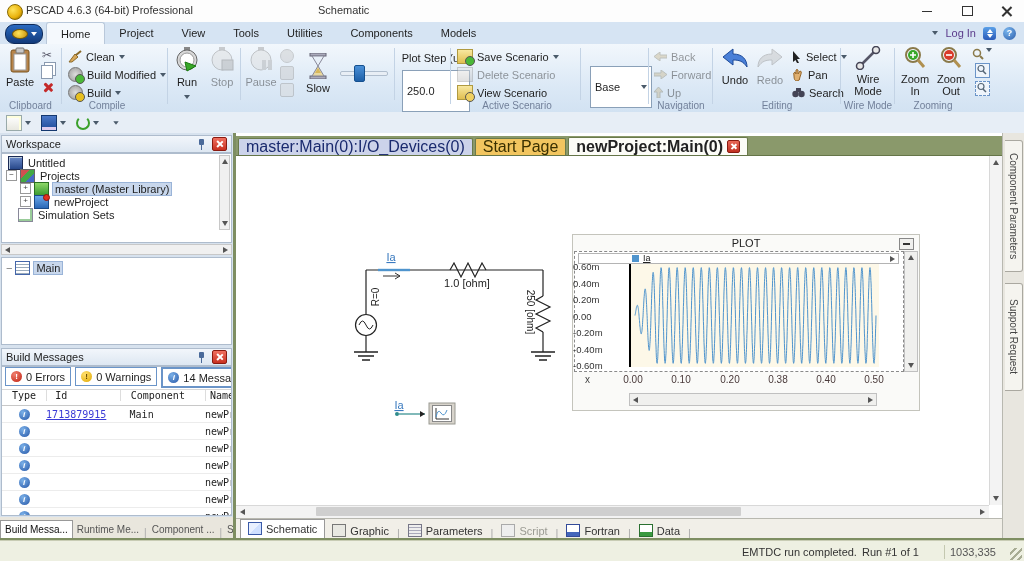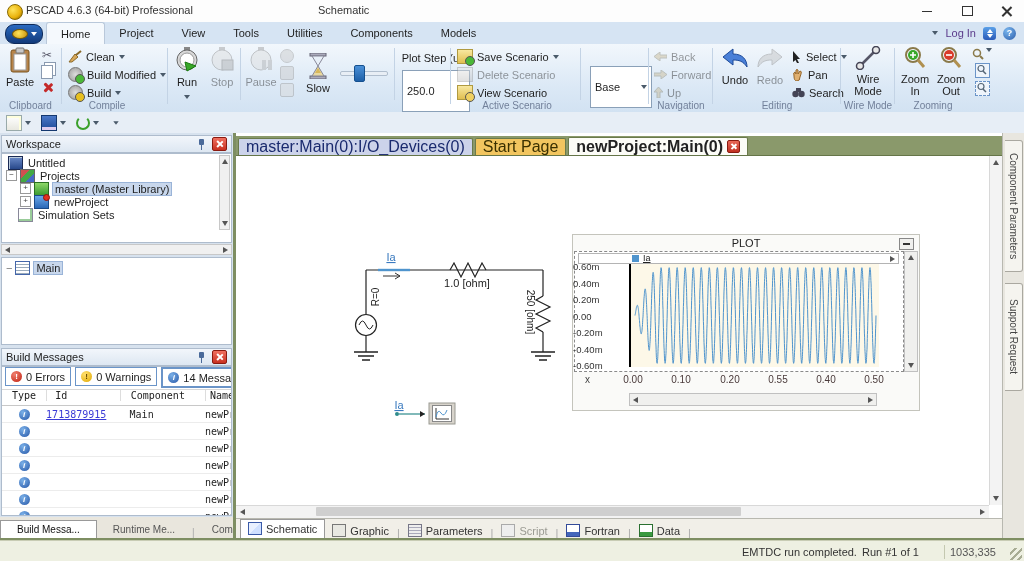--- a/index.html
+++ b/index.html
@@ -94,21 +94,21 @@
   .fbtn{height:17px;border:1px solid #6a94c8;background:#fff;display:flex;align-items:center;gap:4px;padding:0 5px;white-space:nowrap}
   .cir{width:11px;height:11px;border-radius:50%;color:#fff;font-size:8px;font-weight:bold;text-align:center;line-height:11px;flex:none}
   .cir-r{background:radial-gradient(circle at 35% 30%,#f08070,#c02010)}
   .cir-y{background:radial-gradient(circle at 35% 30%,#ffe070,#e0a800);color:#6a4a00}
   .cir-b{background:radial-gradient(circle at 35% 30%,#7ab0e8,#2858a8);font-style:italic}
   .cir-r::after{content:"!"}.cir-y::after{content:"!"}.cir-b::after{content:"i"}
   .mono{font-family:"DejaVu Sans Mono",monospace;font-size:10px}
   .bm-row{height:16px;display:flex;align-items:center;border-bottom:1px solid #ececec}
   .idlink{color:#3b3bd6;text-decoration:underline}
   .btabs{position:absolute;left:0;width:233px;height:21px;background:#e9e6dd;display:flex;align-items:flex-end;font-size:10px;color:#555}
-  .btab{padding:3px 16px;white-space:nowrap}
+  .btab{padding:3px 4px;white-space:nowrap}
   .btab.active{background:#fff;border:1px solid #999;border-bottom:none;color:#111}
   
   .splitter{left:233px;top:133px;width:3px;height:405px;background:#7e8e62}
   .canvaswrap{left:236px;top:133px;width:766px;height:405px;background:#fff}
   .doctabs{position:absolute;left:0;top:3px;width:766px;height:20px;background:#8a996b;display:flex;align-items:flex-end;gap:2px;padding-left:2px;box-sizing:border-box;border-bottom:1px solid #657548}
   .dtab{height:16px;display:flex;align-items:center;gap:4px;padding:0 7px;font-size:16px;border:1px solid #6a7a4b;border-bottom:none;border-radius:2px 2px 0 0;white-space:nowrap}
   .dtab1{background:#ccd3ea;color:#1a2a6e}
   .dtab2{background:#f2c55f;color:#3a3000}
   .dtab3{background:#fcfcf7;color:#222;font-weight:bold;height:17px}
   .dclose{width:11px;height:11px;background:linear-gradient(#e86858,#c03020);border:1px solid #8a1a10;border-radius:2px;position:relative}
@@ -685,21 +685,21 @@
       <div class="ylab" style="top:125px">-0.60m</div>
       <div class="plotrect">
         <svg width="248" height="103" viewBox="0 0 248 103">
           <path id="ia-curve" fill="none" stroke-width="1" d="M4.0 51.5L4.1 50.9L4.2 50.3L4.4 49.7L4.5 49.0L4.6 48.3L4.7 47.6L4.8 46.9L5.0 46.2L5.1 45.5L5.2 44.8L5.3 44.2L5.4 43.6L5.6 43.0L5.7 42.6L5.8 42.1L5.9 41.8L6.0 41.5L6.2 41.4L6.3 41.3L6.4 41.3L6.5 41.4L6.7 41.7L6.8 42.0L6.9 42.5L7.0 43.0L7.1 43.7L7.3 44.5L7.4 45.4L7.5 46.3L7.6 47.4L7.7 48.6L7.9 49.8L8.0 51.1L8.1 52.4L8.2 53.8L8.3 55.2L8.5 56.6L8.6 58.0L8.7 59.4L8.8 60.7L8.9 62.1L9.1 63.3L9.2 64.5L9.3 65.6L9.4 66.6L9.5 67.5L9.7 68.3L9.8 68.9L9.9 69.4L10.0 69.7L10.1 69.9L10.3 69.9L10.4 69.7L10.5 69.4L10.6 68.8L10.7 68.1L10.9 67.3L11.0 66.2L11.1 65.0L11.2 63.7L11.4 62.2L11.5 60.5L11.6 58.8L11.7 56.9L11.8 54.9L12.0 52.9L12.1 50.8L12.2 48.7L12.3 46.5L12.4 44.3L12.6 42.2L12.7 40.1L12.8 38.0L12.9 36.1L13.0 34.2L13.2 32.5L13.3 30.9L13.4 29.4L13.5 28.2L13.6 27.1L13.8 26.2L13.9 25.5L14.0 25.1L14.1 24.9L14.2 24.9L14.4 25.2L14.5 25.7L14.6 26.5L14.7 27.5L14.8 28.7L15.0 30.2L15.1 31.9L15.2 33.8L15.3 35.9L15.4 38.1L15.6 40.6L15.7 43.2L15.8 45.8L15.9 48.6L16.1 51.5L16.2 54.4L16.3 57.3L16.4 60.3L16.5 63.2L16.7 66.0L16.8 68.7L16.9 71.4L17.0 73.9L17.1 76.2L17.3 78.3L17.4 80.3L17.5 82.0L17.6 83.4L17.7 84.6L17.9 85.5L18.0 86.1L18.1 86.4L18.2 86.4L18.3 86.0L18.5 85.4L18.6 84.4L18.7 83.2L18.8 81.6L18.9 79.7L19.1 77.6L19.2 75.2L19.3 72.5L19.4 69.6L19.5 66.5L19.7 63.3L19.8 59.9L19.9 56.3L20.0 52.7L20.1 49.0L20.3 45.3L20.4 41.6L20.5 38.0L20.6 34.4L20.7 30.9L20.9 27.6L21.0 24.5L21.1 21.5L21.2 18.8L21.4 16.4L21.5 14.2L21.6 12.3L21.7 10.8L21.8 9.6L22.0 8.8L22.1 8.4L22.2 8.3L22.3 8.6L22.4 9.4L22.6 10.5L22.7 12.0L22.8 13.8L22.9 16.0L23.0 18.6L23.2 21.5L23.3 24.7L23.4 28.2L23.5 31.9L23.6 35.8L23.8 39.9L23.9 44.2L24.0 48.5L24.1 53.0L24.2 57.5L24.4 61.9L24.5 66.3L24.6 70.5L24.7 74.6L24.8 78.4L25.0 82.0L25.1 85.3L25.2 88.4L25.3 91.1L25.4 93.4L25.6 95.4L25.7 97.0L25.8 98.2L25.9 99.0L26.1 99.3L26.2 99.3L26.3 98.8L26.4 97.8L26.5 96.5L26.7 94.8L26.8 92.7L26.9 90.2L27.0 87.4L27.1 84.3L27.3 80.8L27.4 77.1L27.5 73.2L27.6 69.1L27.7 64.8L27.9 60.5L28.0 56.0L28.1 51.5L28.2 47.0L28.3 42.5L28.5 38.2L28.6 33.9L28.7 29.8L28.8 25.9L28.9 22.2L29.1 18.7L29.2 15.6L29.3 12.8L29.4 10.3L29.5 8.2L29.7 6.5L29.8 5.2L29.9 4.2L30.0 3.7L30.1 3.7L30.3 4.0L30.4 4.8L30.5 6.0L30.6 7.6L30.8 9.6L30.9 11.9L31.0 14.6L31.1 17.7L31.2 21.0L31.4 24.6L31.5 28.4L31.6 32.5L31.7 36.7L31.8 41.1L32.0 45.5L32.1 50.0L32.2 54.5L32.3 59.0L32.4 63.4L32.6 67.7L32.7 71.9L32.8 75.9L32.9 79.6L33.0 83.1L33.2 86.4L33.3 89.3L33.4 91.9L33.5 94.1L33.6 96.0L33.8 97.5L33.9 98.5L34.0 99.1L34.1 99.3L34.2 99.1L34.4 98.5L34.5 97.5L34.6 96.0L34.7 94.1L34.8 91.9L35.0 89.3L35.1 86.4L35.2 83.1L35.3 79.6L35.5 75.9L35.6 71.9L35.7 67.7L35.8 63.4L35.9 59.0L36.1 54.5L36.2 50.0L36.3 45.5L36.4 41.1L36.5 36.7L36.7 32.5L36.8 28.4L36.9 24.6L37.0 21.0L37.1 17.7L37.3 14.6L37.4 11.9L37.5 9.6L37.6 7.6L37.7 6.0L37.9 4.8L38.0 4.0L38.1 3.7L38.2 3.7L38.3 4.2L38.5 5.2L38.6 6.5L38.7 8.2L38.8 10.3L38.9 12.8L39.1 15.6L39.2 18.7L39.3 22.2L39.4 25.9L39.5 29.8L39.7 33.9L39.8 38.2L39.9 42.5L40.0 47.0L40.1 51.5L40.3 56.0L40.4 60.5L40.5 64.8L40.6 69.1L40.8 73.2L40.9 77.1L41.0 80.8L41.1 84.3L41.2 87.4L41.4 90.2L41.5 92.7L41.6 94.8L41.7 96.5L41.8 97.8L42.0 98.8L42.1 99.3L42.2 99.3L42.3 99.0L42.4 98.2L42.6 97.0L42.7 95.4L42.8 93.4L42.9 91.1L43.0 88.4L43.2 85.3L43.3 82.0L43.4 78.4L43.5 74.6L43.6 70.5L43.8 66.3L43.9 61.9L44.0 57.5L44.1 53.0L44.2 48.5L44.4 44.0L44.5 39.6L44.6 35.3L44.7 31.1L44.8 27.1L45.0 23.4L45.1 19.9L45.2 16.6L45.3 13.7L45.5 11.1L45.6 8.9L45.7 7.0L45.8 5.5L45.9 4.5L46.1 3.9L46.2 3.6L46.3 3.9L46.4 4.5L46.5 5.5L46.7 7.0L46.8 8.9L46.9 11.1L47.0 13.7L47.1 16.6L47.3 19.9L47.4 23.4L47.5 27.1L47.6 31.1L47.7 35.3L47.9 39.6L48.0 44.0L48.1 48.5L48.2 53.0L48.3 57.5L48.5 61.9L48.6 66.3L48.7 70.5L48.8 74.6L48.9 78.4L49.1 82.0L49.2 85.3L49.3 88.4L49.4 91.1L49.5 93.4L49.7 95.4L49.8 97.0L49.9 98.2L50.0 99.0L50.2 99.3L50.3 99.3L50.4 98.8L50.5 97.8L50.6 96.5L50.8 94.8L50.9 92.7L51.0 90.2L51.1 87.4L51.2 84.3L51.4 80.8L51.5 77.1L51.6 73.2L51.7 69.1L51.8 64.8L52.0 60.5L52.1 56.0L52.2 51.5L52.3 47.0L52.4 42.5L52.6 38.2L52.7 33.9L52.8 29.8L52.9 25.9L53.0 22.2L53.2 18.7L53.3 15.6L53.4 12.8L53.5 10.3L53.6 8.2L53.8 6.5L53.9 5.2L54.0 4.2L54.1 3.7L54.2 3.7L54.4 4.0L54.5 4.8L54.6 6.0L54.7 7.6L54.9 9.6L55.0 11.9L55.1 14.6L55.2 17.7L55.3 21.0L55.5 24.6L55.6 28.4L55.7 32.5L55.8 36.7L55.9 41.1L56.1 45.5L56.2 50.0L56.3 54.5L56.4 59.0L56.5 63.4L56.7 67.7L56.8 71.9L56.9 75.9L57.0 79.6L57.1 83.1L57.3 86.4L57.4 89.3L57.5 91.9L57.6 94.1L57.7 96.0L57.9 97.5L58.0 98.5L58.1 99.1L58.2 99.3L58.3 99.1L58.5 98.5L58.6 97.5L58.7 96.0L58.8 94.1L58.9 91.9L59.1 89.3L59.2 86.4L59.3 83.1L59.4 79.6L59.6 75.9L59.7 71.9L59.8 67.7L59.9 63.4L60.0 59.0L60.2 54.5L60.3 50.0L60.4 45.5L60.5 41.1L60.6 36.7L60.8 32.5L60.9 28.4L61.0 24.6L61.1 21.0L61.2 17.7L61.4 14.6L61.5 11.9L61.6 9.6L61.7 7.6L61.8 6.0L62.0 4.8L62.1 4.0L62.2 3.7L62.3 3.7L62.4 4.2L62.6 5.2L62.7 6.5L62.8 8.2L62.9 10.3L63.0 12.8L63.2 15.6L63.3 18.7L63.4 22.2L63.5 25.9L63.6 29.8L63.8 33.9L63.9 38.2L64.0 42.5L64.1 47.0L64.3 51.5L64.4 56.0L64.5 60.5L64.6 64.8L64.7 69.1L64.9 73.2L65.0 77.1L65.1 80.8L65.2 84.3L65.3 87.4L65.5 90.2L65.6 92.7L65.7 94.8L65.8 96.5L65.9 97.8L66.1 98.8L66.2 99.3L66.3 99.3L66.4 99.0L66.5 98.2L66.7 97.0L66.8 95.4L66.9 93.4L67.0 91.1L67.1 88.4L67.3 85.3L67.4 82.0L67.5 78.4L67.6 74.6L67.7 70.5L67.9 66.3L68.0 61.9L68.1 57.5L68.2 53.0L68.3 48.5L68.5 44.0L68.6 39.6L68.7 35.3L68.8 31.1L68.9 27.1L69.1 23.4L69.2 19.9L69.3 16.6L69.4 13.7L69.6 11.1L69.7 8.9L69.8 7.0L69.9 5.5L70.0 4.5L70.2 3.9L70.3 3.6L70.4 3.9L70.5 4.5L70.6 5.5L70.8 7.0L70.9 8.9L71.0 11.1L71.1 13.7L71.2 16.6L71.4 19.9L71.5 23.4L71.6 27.1L71.7 31.1L71.8 35.3L72.0 39.6L72.1 44.0L72.2 48.5L72.3 53.0L72.4 57.5L72.6 61.9L72.7 66.3L72.8 70.5L72.9 74.6L73.0 78.4L73.2 82.0L73.3 85.3L73.4 88.4L73.5 91.1L73.6 93.4L73.8 95.4L73.9 97.0L74.0 98.2L74.1 99.0L74.3 99.3L74.4 99.3L74.5 98.8L74.6 97.8L74.7 96.5L74.9 94.8L75.0 92.7L75.1 90.2L75.2 87.4L75.3 84.3L75.5 80.8L75.6 77.1L75.7 73.2L75.8 69.1L75.9 64.8L76.1 60.5L76.2 56.0L76.3 51.5L76.4 47.0L76.5 42.5L76.7 38.2L76.8 33.9L76.9 29.8L77.0 25.9L77.1 22.2L77.3 18.7L77.4 15.6L77.5 12.8L77.6 10.3L77.7 8.2L77.9 6.5L78.0 5.2L78.1 4.2L78.2 3.7L78.3 3.7L78.5 4.0L78.6 4.8L78.7 6.0L78.8 7.6L79.0 9.6L79.1 11.9L79.2 14.6L79.3 17.7L79.4 21.0L79.6 24.6L79.7 28.4L79.8 32.5L79.9 36.7L80.0 41.1L80.2 45.5L80.3 50.0L80.4 54.5L80.5 59.0L80.6 63.4L80.8 67.7L80.9 71.9L81.0 75.9L81.1 79.6L81.2 83.1L81.4 86.4L81.5 89.3L81.6 91.9L81.7 94.1L81.8 96.0L82.0 97.5L82.1 98.5L82.2 99.1L82.3 99.3L82.4 99.1L82.6 98.5L82.7 97.5L82.8 96.0L82.9 94.1L83.0 91.9L83.2 89.3L83.3 86.4L83.4 83.1L83.5 79.6L83.7 75.9L83.8 71.9L83.9 67.7L84.0 63.4L84.1 59.0L84.3 54.5L84.4 50.0L84.5 45.5L84.6 41.1L84.7 36.7L84.9 32.5L85.0 28.4L85.1 24.6L85.2 21.0L85.3 17.7L85.5 14.6L85.6 11.9L85.7 9.6L85.8 7.6L85.9 6.0L86.1 4.8L86.2 4.0L86.3 3.7L86.4 3.7L86.5 4.2L86.7 5.2L86.8 6.5L86.9 8.2L87.0 10.3L87.1 12.8L87.3 15.6L87.4 18.7L87.5 22.2L87.6 25.9L87.7 29.8L87.9 33.9L88.0 38.2L88.1 42.5L88.2 47.0L88.4 51.5L88.5 56.0L88.6 60.5L88.7 64.8L88.8 69.1L89.0 73.2L89.1 77.1L89.2 80.8L89.3 84.3L89.4 87.4L89.6 90.2L89.7 92.7L89.8 94.8L89.9 96.5L90.0 97.8L90.2 98.8L90.3 99.3L90.4 99.3L90.5 99.0L90.6 98.2L90.8 97.0L90.9 95.4L91.0 93.4L91.1 91.1L91.2 88.4L91.4 85.3L91.5 82.0L91.6 78.4L91.7 74.6L91.8 70.5L92.0 66.3L92.1 61.9L92.2 57.5L92.3 53.0L92.4 48.5L92.6 44.0L92.7 39.6L92.8 35.3L92.9 31.1L93.0 27.1L93.2 23.4L93.3 19.9L93.4 16.6L93.5 13.7L93.7 11.1L93.8 8.9L93.9 7.0L94.0 5.5L94.1 4.5L94.3 3.9L94.4 3.6L94.5 3.9L94.6 4.5L94.7 5.5L94.9 7.0L95.0 8.9L95.1 11.1L95.2 13.7L95.3 16.6L95.5 19.9L95.6 23.4L95.7 27.1L95.8 31.1L95.9 35.3L96.1 39.6L96.2 44.0L96.3 48.5L96.4 53.0L96.5 57.5L96.7 61.9L96.8 66.3L96.9 70.5L97.0 74.6L97.1 78.4L97.3 82.0L97.4 85.3L97.5 88.4L97.6 91.1L97.7 93.4L97.9 95.4L98.0 97.0L98.1 98.2L98.2 99.0L98.4 99.3L98.5 99.3L98.6 98.8L98.7 97.8L98.8 96.5L99.0 94.8L99.1 92.7L99.2 90.2L99.3 87.4L99.4 84.3L99.6 80.8L99.7 77.1L99.8 73.2L99.9 69.1L100.0 64.8L100.2 60.5L100.3 56.0L100.4 51.5L100.5 47.0L100.6 42.5L100.8 38.2L100.9 33.9L101.0 29.8L101.1 25.9L101.2 22.2L101.4 18.7L101.5 15.6L101.6 12.8L101.7 10.3L101.8 8.2L102.0 6.5L102.1 5.2L102.2 4.2L102.3 3.7L102.4 3.7L102.6 4.0L102.7 4.8L102.8 6.0L102.9 7.6L103.1 9.6L103.2 11.9L103.3 14.6L103.4 17.7L103.5 21.0L103.7 24.6L103.8 28.4L103.9 32.5L104.0 36.7L104.1 41.1L104.3 45.5L104.4 50.0L104.5 54.5L104.6 59.0L104.7 63.4L104.9 67.7L105.0 71.9L105.1 75.9L105.2 79.6L105.3 83.1L105.5 86.4L105.6 89.3L105.7 91.9L105.8 94.1L105.9 96.0L106.1 97.5L106.2 98.5L106.3 99.1L106.4 99.3L106.5 99.1L106.7 98.5L106.8 97.5L106.9 96.0L107.0 94.1L107.1 91.9L107.3 89.3L107.4 86.4L107.5 83.1L107.6 79.6L107.8 75.9L107.9 71.9L108.0 67.7L108.1 63.4L108.2 59.0L108.4 54.5L108.5 50.0L108.6 45.5L108.7 41.1L108.8 36.7L109.0 32.5L109.1 28.4L109.2 24.6L109.3 21.0L109.4 17.7L109.6 14.6L109.7 11.9L109.8 9.6L109.9 7.6L110.0 6.0L110.2 4.8L110.3 4.0L110.4 3.7L110.5 3.7L110.6 4.2L110.8 5.2L110.9 6.5L111.0 8.2L111.1 10.3L111.2 12.8L111.4 15.6L111.5 18.7L111.6 22.2L111.7 25.9L111.8 29.8L112.0 33.9L112.1 38.2L112.2 42.5L112.3 47.0L112.5 51.5L112.6 56.0L112.7 60.5L112.8 64.8L112.9 69.1L113.1 73.2L113.2 77.1L113.3 80.8L113.4 84.3L113.5 87.4L113.7 90.2L113.8 92.7L113.9 94.8L114.0 96.5L114.1 97.8L114.3 98.8L114.4 99.3L114.5 99.3L114.6 99.0L114.7 98.2L114.9 97.0L115.0 95.4L115.1 93.4L115.2 91.1L115.3 88.4L115.5 85.3L115.6 82.0L115.7 78.4L115.8 74.6L115.9 70.5L116.1 66.3L116.2 61.9L116.3 57.5L116.4 53.0L116.5 48.5L116.7 44.0L116.8 39.6L116.9 35.3L117.0 31.1L117.1 27.1L117.3 23.4L117.4 19.9L117.5 16.6L117.6 13.7L117.8 11.1L117.9 8.9L118.0 7.0L118.1 5.5L118.2 4.5L118.4 3.9L118.5 3.6L118.6 3.9L118.7 4.5L118.8 5.5L119.0 7.0L119.1 8.9L119.2 11.1L119.3 13.7L119.4 16.6L119.6 19.9L119.7 23.4L119.8 27.1L119.9 31.1L120.0 35.3L120.2 39.6L120.3 44.0L120.4 48.5L120.5 53.0L120.6 57.5L120.8 61.9L120.9 66.3L121.0 70.5L121.1 74.6L121.2 78.4L121.4 82.0L121.5 85.3L121.6 88.4L121.7 91.1L121.8 93.4L122.0 95.4L122.1 97.0L122.2 98.2L122.3 99.0L122.5 99.3L122.6 99.3L122.7 98.8L122.8 97.8L122.9 96.5L123.1 94.8L123.2 92.7L123.3 90.2L123.4 87.4L123.5 84.3L123.7 80.8L123.8 77.1L123.9 73.2L124.0 69.1L124.1 64.8L124.3 60.5L124.4 56.0L124.5 51.5L124.6 47.0L124.7 42.5L124.9 38.2L125.0 33.9L125.1 29.8L125.2 25.9L125.3 22.2L125.5 18.7L125.6 15.6L125.7 12.8L125.8 10.3L125.9 8.2L126.1 6.5L126.2 5.2L126.3 4.2L126.4 3.7L126.5 3.7L126.7 4.0L126.8 4.8L126.9 6.0L127.0 7.6L127.2 9.6L127.3 11.9L127.4 14.6L127.5 17.7L127.6 21.0L127.8 24.6L127.9 28.4L128.0 32.5L128.1 36.7L128.2 41.1L128.4 45.5L128.5 50.0L128.6 54.5L128.7 59.0L128.8 63.4L129.0 67.7L129.1 71.9L129.2 75.9L129.3 79.6L129.4 83.1L129.6 86.4L129.7 89.3L129.8 91.9L129.9 94.1L130.0 96.0L130.2 97.5L130.3 98.5L130.4 99.1L130.5 99.3L130.6 99.1L130.8 98.5L130.9 97.5L131.0 96.0L131.1 94.1L131.2 91.9L131.4 89.3L131.5 86.4L131.6 83.1L131.7 79.6L131.9 75.9L132.0 71.9L132.1 67.7L132.2 63.4L132.3 59.0L132.5 54.5L132.6 50.0L132.7 45.5L132.8 41.1L132.9 36.7L133.1 32.5L133.2 28.4L133.3 24.6L133.4 21.0L133.5 17.7L133.7 14.6L133.8 11.9L133.9 9.6L134.0 7.6L134.1 6.0L134.3 4.8L134.4 4.0L134.5 3.7L134.6 3.7L134.7 4.2L134.9 5.2L135.0 6.5L135.1 8.2L135.2 10.3L135.3 12.8L135.5 15.6L135.6 18.7L135.7 22.2L135.8 25.9L135.9 29.8L136.1 33.9L136.2 38.2L136.3 42.5L136.4 47.0L136.6 51.5L136.7 56.0L136.8 60.5L136.9 64.8L137.0 69.1L137.2 73.2L137.3 77.1L137.4 80.8L137.5 84.3L137.6 87.4L137.8 90.2L137.9 92.7L138.0 94.8L138.1 96.5L138.2 97.8L138.4 98.8L138.5 99.3L138.6 99.3L138.7 99.0L138.8 98.2L139.0 97.0L139.1 95.4L139.2 93.4L139.3 91.1L139.4 88.4L139.6 85.3L139.7 82.0L139.8 78.4L139.9 74.6L140.0 70.5L140.2 66.3L140.3 61.9L140.4 57.5L140.5 53.0L140.6 48.5L140.8 44.0L140.9 39.6L141.0 35.3L141.1 31.1L141.2 27.1L141.4 23.4L141.5 19.9L141.6 16.6L141.7 13.7L141.9 11.1L142.0 8.9L142.1 7.0L142.2 5.5L142.3 4.5L142.5 3.9L142.6 3.6L142.7 3.9L142.8 4.5L142.9 5.5L143.1 7.0L143.2 8.9L143.3 11.1L143.4 13.7L143.5 16.6L143.7 19.9L143.8 23.4L143.9 27.1L144.0 31.1L144.1 35.3L144.3 39.6L144.4 44.0L144.5 48.5L144.6 53.0L144.7 57.5L144.9 61.9L145.0 66.3L145.1 70.5L145.2 74.6L145.3 78.4L145.5 82.0L145.6 85.3L145.7 88.4L145.8 91.1L145.9 93.4L146.1 95.4L146.2 97.0L146.3 98.2L146.4 99.0L146.6 99.3L146.7 99.3L146.8 98.8L146.9 97.8L147.0 96.5L147.2 94.8L147.3 92.7L147.4 90.2L147.5 87.4L147.6 84.3L147.8 80.8L147.9 77.1L148.0 73.2L148.1 69.1L148.2 64.8L148.4 60.5L148.5 56.0L148.6 51.5L148.7 47.0L148.8 42.5L149.0 38.2L149.1 33.9L149.2 29.8L149.3 25.9L149.4 22.2L149.6 18.7L149.7 15.6L149.8 12.8L149.9 10.3L150.0 8.2L150.2 6.5L150.3 5.2L150.4 4.2L150.5 3.7L150.6 3.7L150.8 4.0L150.9 4.8L151.0 6.0L151.1 7.6L151.3 9.6L151.4 11.9L151.5 14.6L151.6 17.7L151.7 21.0L151.9 24.6L152.0 28.4L152.1 32.5L152.2 36.7L152.3 41.1L152.5 45.5L152.6 50.0L152.7 54.5L152.8 59.0L152.9 63.4L153.1 67.7L153.2 71.9L153.3 75.9L153.4 79.6L153.5 83.1L153.7 86.4L153.8 89.3L153.9 91.9L154.0 94.1L154.1 96.0L154.3 97.5L154.4 98.5L154.5 99.1L154.6 99.3L154.7 99.1L154.9 98.5L155.0 97.5L155.1 96.0L155.2 94.1L155.3 91.9L155.5 89.3L155.6 86.4L155.7 83.1L155.8 79.6L156.0 75.9L156.1 71.9L156.2 67.7L156.3 63.4L156.4 59.0L156.6 54.5L156.7 50.0L156.8 45.5L156.9 41.1L157.0 36.7L157.2 32.5L157.3 28.4L157.4 24.6L157.5 21.0L157.6 17.7L157.8 14.6L157.9 11.9L158.0 9.6L158.1 7.6L158.2 6.0L158.4 4.8L158.5 4.0L158.6 3.7L158.7 3.7L158.8 4.2L159.0 5.2L159.1 6.5L159.2 8.2L159.3 10.3L159.4 12.8L159.6 15.6L159.7 18.7L159.8 22.2L159.9 25.9L160.0 29.8L160.2 33.9L160.3 38.2L160.4 42.5L160.5 47.0L160.7 51.5L160.8 56.0L160.9 60.5L161.0 64.8L161.1 69.1L161.3 73.2L161.4 77.1L161.5 80.8L161.6 84.3L161.7 87.4L161.9 90.2L162.0 92.7L162.1 94.8L162.2 96.5L162.3 97.8L162.5 98.8L162.6 99.3L162.7 99.3L162.8 99.0L162.9 98.2L163.1 97.0L163.2 95.4L163.3 93.4L163.4 91.1L163.5 88.4L163.7 85.3L163.8 82.0L163.9 78.4L164.0 74.6L164.1 70.5L164.3 66.3L164.4 61.9L164.5 57.5L164.6 53.0L164.7 48.5L164.9 44.0L165.0 39.6L165.1 35.3L165.2 31.1L165.3 27.1L165.5 23.4L165.6 19.9L165.7 16.6L165.8 13.7L166.0 11.1L166.1 8.9L166.2 7.0L166.3 5.5L166.4 4.5L166.6 3.9L166.7 3.6L166.8 3.9L166.9 4.5L167.0 5.5L167.2 7.0L167.3 8.9L167.4 11.1L167.5 13.7L167.6 16.6L167.8 19.9L167.9 23.4L168.0 27.1L168.1 31.1L168.2 35.3L168.4 39.6L168.5 44.0L168.6 48.5L168.7 53.0L168.8 57.5L169.0 61.9L169.1 66.3L169.2 70.5L169.3 74.6L169.4 78.4L169.6 82.0L169.7 85.3L169.8 88.4L169.9 91.1L170.0 93.4L170.2 95.4L170.3 97.0L170.4 98.2L170.5 99.0L170.7 99.3L170.8 99.3L170.9 98.8L171.0 97.8L171.1 96.5L171.3 94.8L171.4 92.7L171.5 90.2L171.6 87.4L171.7 84.3L171.9 80.8L172.0 77.1L172.1 73.2L172.2 69.1L172.3 64.8L172.5 60.5L172.6 56.0L172.7 51.5L172.8 47.0L172.9 42.5L173.1 38.2L173.2 33.9L173.3 29.8L173.4 25.9L173.5 22.2L173.7 18.7L173.8 15.6L173.9 12.8L174.0 10.3L174.1 8.2L174.3 6.5L174.4 5.2L174.5 4.2L174.6 3.7L174.7 3.7L174.9 4.0L175.0 4.8L175.1 6.0L175.2 7.6L175.4 9.6L175.5 11.9L175.6 14.6L175.7 17.7L175.8 21.0L176.0 24.6L176.1 28.4L176.2 32.5L176.3 36.7L176.4 41.1L176.6 45.5L176.7 50.0L176.8 54.5L176.9 59.0L177.0 63.4L177.2 67.7L177.3 71.9L177.4 75.9L177.5 79.6L177.6 83.1L177.8 86.4L177.9 89.3L178.0 91.9L178.1 94.1L178.2 96.0L178.4 97.5L178.5 98.5L178.6 99.1L178.7 99.3L178.8 99.1L179.0 98.5L179.1 97.5L179.2 96.0L179.3 94.1L179.4 91.9L179.6 89.3L179.7 86.4L179.8 83.1L179.9 79.6L180.1 75.9L180.2 71.9L180.3 67.7L180.4 63.4L180.5 59.0L180.7 54.5L180.8 50.0L180.9 45.5L181.0 41.1L181.1 36.7L181.3 32.5L181.4 28.4L181.5 24.6L181.6 21.0L181.7 17.7L181.9 14.6L182.0 11.9L182.1 9.6L182.2 7.6L182.3 6.0L182.5 4.8L182.6 4.0L182.7 3.7L182.8 3.7L182.9 4.2L183.1 5.2L183.2 6.5L183.3 8.2L183.4 10.3L183.5 12.8L183.7 15.6L183.8 18.7L183.9 22.2L184.0 25.9L184.1 29.8L184.3 33.9L184.4 38.2L184.5 42.5L184.6 47.0L184.8 51.5L184.9 56.0L185.0 60.5L185.1 64.8L185.2 69.1L185.4 73.2L185.5 77.1L185.6 80.8L185.7 84.3L185.8 87.4L186.0 90.2L186.1 92.7L186.2 94.8L186.3 96.5L186.4 97.8L186.6 98.8L186.7 99.3L186.8 99.3L186.9 99.0L187.0 98.2L187.2 97.0L187.3 95.4L187.4 93.4L187.5 91.1L187.6 88.4L187.8 85.3L187.9 82.0L188.0 78.4L188.1 74.6L188.2 70.5L188.4 66.3L188.5 61.9L188.6 57.5L188.7 53.0L188.8 48.5L189.0 44.0L189.1 39.6L189.2 35.3L189.3 31.1L189.4 27.1L189.6 23.4L189.7 19.9L189.8 16.6L189.9 13.7L190.1 11.1L190.2 8.9L190.3 7.0L190.4 5.5L190.5 4.5L190.7 3.9L190.8 3.6L190.9 3.9L191.0 4.5L191.1 5.5L191.3 7.0L191.4 8.9L191.5 11.1L191.6 13.7L191.7 16.6L191.9 19.9L192.0 23.4L192.1 27.1L192.2 31.1L192.3 35.3L192.5 39.6L192.6 44.0L192.7 48.5L192.8 53.0L192.9 57.5L193.1 61.9L193.2 66.3L193.3 70.5L193.4 74.6L193.5 78.4L193.7 82.0L193.8 85.3L193.9 88.4L194.0 91.1L194.1 93.4L194.3 95.4L194.4 97.0L194.5 98.2L194.6 99.0L194.8 99.3L194.9 99.3L195.0 98.8L195.1 97.8L195.2 96.5L195.4 94.8L195.5 92.7L195.6 90.2L195.7 87.4L195.8 84.3L196.0 80.8L196.1 77.1L196.2 73.2L196.3 69.1L196.4 64.8L196.6 60.5L196.7 56.0L196.8 51.5L196.9 47.0L197.0 42.5L197.2 38.2L197.3 33.9L197.4 29.8L197.5 25.9L197.6 22.2L197.8 18.7L197.9 15.6L198.0 12.8L198.1 10.3L198.2 8.2L198.4 6.5L198.5 5.2L198.6 4.2L198.7 3.7L198.8 3.7L199.0 4.0L199.1 4.8L199.2 6.0L199.3 7.6L199.5 9.6L199.6 11.9L199.7 14.6L199.8 17.7L199.9 21.0L200.1 24.6L200.2 28.4L200.3 32.5L200.4 36.7L200.5 41.1L200.7 45.5L200.8 50.0L200.9 54.5L201.0 59.0L201.1 63.4L201.3 67.7L201.4 71.9L201.5 75.9L201.6 79.6L201.7 83.1L201.9 86.4L202.0 89.3L202.1 91.9L202.2 94.1L202.3 96.0L202.5 97.5L202.6 98.5L202.7 99.1L202.8 99.3L202.9 99.1L203.1 98.5L203.2 97.5L203.3 96.0L203.4 94.1L203.5 91.9L203.7 89.3L203.8 86.4L203.9 83.1L204.0 79.6L204.2 75.9L204.3 71.9L204.4 67.7L204.5 63.4L204.6 59.0L204.8 54.5L204.9 50.0L205.0 45.5L205.1 41.1L205.2 36.7L205.4 32.5L205.5 28.4L205.6 24.6L205.7 21.0L205.8 17.7L206.0 14.6L206.1 11.9L206.2 9.6L206.3 7.6L206.4 6.0L206.6 4.8L206.7 4.0L206.8 3.7L206.9 3.7L207.0 4.2L207.2 5.2L207.3 6.5L207.4 8.2L207.5 10.3L207.6 12.8L207.8 15.6L207.9 18.7L208.0 22.2L208.1 25.9L208.2 29.8L208.4 33.9L208.5 38.2L208.6 42.5L208.7 47.0L208.8 51.5L209.0 56.0L209.1 60.5L209.2 64.8L209.3 69.1L209.5 73.2L209.6 77.1L209.7 80.8L209.8 84.3L209.9 87.4L210.1 90.2L210.2 92.7L210.3 94.8L210.4 96.5L210.5 97.8L210.7 98.8L210.8 99.3L210.9 99.3L211.0 99.0L211.1 98.2L211.3 97.0L211.4 95.4L211.5 93.4L211.6 91.1L211.7 88.4L211.9 85.3L212.0 82.0L212.1 78.4L212.2 74.6L212.3 70.5L212.5 66.3L212.6 61.9L212.7 57.5L212.8 53.0L212.9 48.5L213.1 44.0L213.2 39.6L213.3 35.3L213.4 31.1L213.5 27.1L213.7 23.4L213.8 19.9L213.9 16.6L214.0 13.7L214.2 11.1L214.3 8.9L214.4 7.0L214.5 5.5L214.6 4.5L214.8 3.9L214.9 3.6L215.0 3.9L215.1 4.5L215.2 5.5L215.4 7.0L215.5 8.9L215.6 11.1L215.7 13.7L215.8 16.6L216.0 19.9L216.1 23.4L216.2 27.1L216.3 31.1L216.4 35.3L216.6 39.6L216.7 44.0L216.8 48.5L216.9 53.0L217.0 57.5L217.2 61.9L217.3 66.3L217.4 70.5L217.5 74.6L217.6 78.4L217.8 82.0L217.9 85.3L218.0 88.4L218.1 91.1L218.2 93.4L218.4 95.4L218.5 97.0L218.6 98.2L218.7 99.0L218.9 99.3L219.0 99.3L219.1 98.8L219.2 97.8L219.3 96.5L219.5 94.8L219.6 92.7L219.7 90.2L219.8 87.4L219.9 84.3L220.1 80.8L220.2 77.1L220.3 73.2L220.4 69.1L220.5 64.8L220.7 60.5L220.8 56.0L220.9 51.5L221.0 47.0L221.1 42.5L221.3 38.2L221.4 33.9L221.5 29.8L221.6 25.9L221.7 22.2L221.9 18.7L222.0 15.6L222.1 12.8L222.2 10.3L222.3 8.2L222.5 6.5L222.6 5.2L222.7 4.2L222.8 3.7L222.9 3.7L223.1 4.0L223.2 4.8L223.3 6.0L223.4 7.6L223.6 9.6L223.7 11.9L223.8 14.6L223.9 17.7L224.0 21.0L224.2 24.6L224.3 28.4L224.4 32.5L224.5 36.7L224.6 41.1L224.8 45.5L224.9 50.0L225.0 54.5L225.1 59.0L225.2 63.4L225.4 67.7L225.5 71.9L225.6 75.9L225.7 79.6L225.8 83.1L226.0 86.4L226.1 89.3L226.2 91.9L226.3 94.1L226.4 96.0L226.6 97.5L226.7 98.5L226.8 99.1L226.9 99.3L227.0 99.1L227.2 98.5L227.3 97.5L227.4 96.0L227.5 94.1L227.6 91.9L227.8 89.3L227.9 86.4L228.0 83.1L228.1 79.6L228.3 75.9L228.4 71.9L228.5 67.7L228.6 63.4L228.7 59.0L228.9 54.5L229.0 50.0L229.1 45.5L229.2 41.1L229.3 36.7L229.5 32.5L229.6 28.4L229.7 24.6L229.8 21.0L229.9 17.7L230.1 14.6L230.2 11.9L230.3 9.6L230.4 7.6L230.5 6.0L230.7 4.8L230.8 4.0L230.9 3.7L231.0 3.7L231.1 4.2L231.3 5.2L231.4 6.5L231.5 8.2L231.6 10.3L231.7 12.8L231.9 15.6L232.0 18.7L232.1 22.2L232.2 25.9L232.3 29.8L232.5 33.9L232.6 38.2L232.7 42.5L232.8 47.0L233.0 51.5L233.1 56.0L233.2 60.5L233.3 64.8L233.4 69.1L233.6 73.2L233.7 77.1L233.8 80.8L233.9 84.3L234.0 87.4L234.2 90.2L234.3 92.7L234.4 94.8L234.5 96.5L234.6 97.8L234.8 98.8L234.9 99.3L235.0 99.3L235.1 99.0L235.2 98.2L235.4 97.0L235.5 95.4L235.6 93.4L235.7 91.1L235.8 88.4L236.0 85.3L236.1 82.0L236.2 78.4L236.3 74.6L236.4 70.5L236.6 66.3L236.7 61.9L236.8 57.5L236.9 53.0L237.0 48.5L237.2 44.0L237.3 39.6L237.4 35.3L237.5 31.1L237.6 27.1L237.8 23.4L237.9 19.9L238.0 16.6L238.1 13.7L238.3 11.1L238.4 8.9L238.5 7.0L238.6 5.5L238.7 4.5L238.9 3.9L239.0 3.6L239.1 3.9L239.2 4.5L239.3 5.5L239.5 7.0L239.6 8.9L239.7 11.1L239.8 13.7L239.9 16.6L240.1 19.9L240.2 23.4L240.3 27.1L240.4 31.1L240.5 35.3L240.7 39.6L240.8 44.0L240.9 48.5L241.0 53.0L241.1 57.5L241.3 61.9L241.4 66.3L241.5 70.5L241.6 74.6L241.7 78.4L241.9 82.0L242.0 85.3L242.1 88.4L242.2 91.1L242.3 93.4L242.5 95.4L242.6 97.0L242.7 98.2L242.8 99.0L243.0 99.3L243.1 99.3L243.2 98.8L243.3 97.8L243.4 96.5L243.6 94.8L243.7 92.7L243.8 90.2L243.9 87.4L244.0 84.3L244.2 80.8L244.3 77.1L244.4 73.2L244.5 69.1L244.6 64.8L244.8 60.5L244.9 56.0L245.0 51.5" stroke="#4f94cd"></path>
         </svg>
       </div>
       <div class="xlab" style="left:12px;top:139px">x</div>
       <div class="xtick" style="left:43px">0.00</div>
       <div class="xtick" style="left:91px">0.10</div>
       <div class="xtick" style="left:140px">0.20</div>
-      <div class="xtick" style="left:188px">0.55</div>
+      <div class="xtick" style="left:188px">0.38</div>
       <div class="xtick" style="left:236px">0.40</div>
       <div class="xtick" style="left:284px">0.50</div>
       <div class="psb-h">
         <span class="tri tri-l" style="left:3px;top:3px"></span>
         <span class="tri tri-r" style="right:3px;top:3px"></span>
       </div>
       <div class="psb-v">
         <span class="tri tri-u" style="left:3px;top:3px"></span>
         <span class="tri tri-d" style="left:3px;bottom:3px"></span>
       </div>

